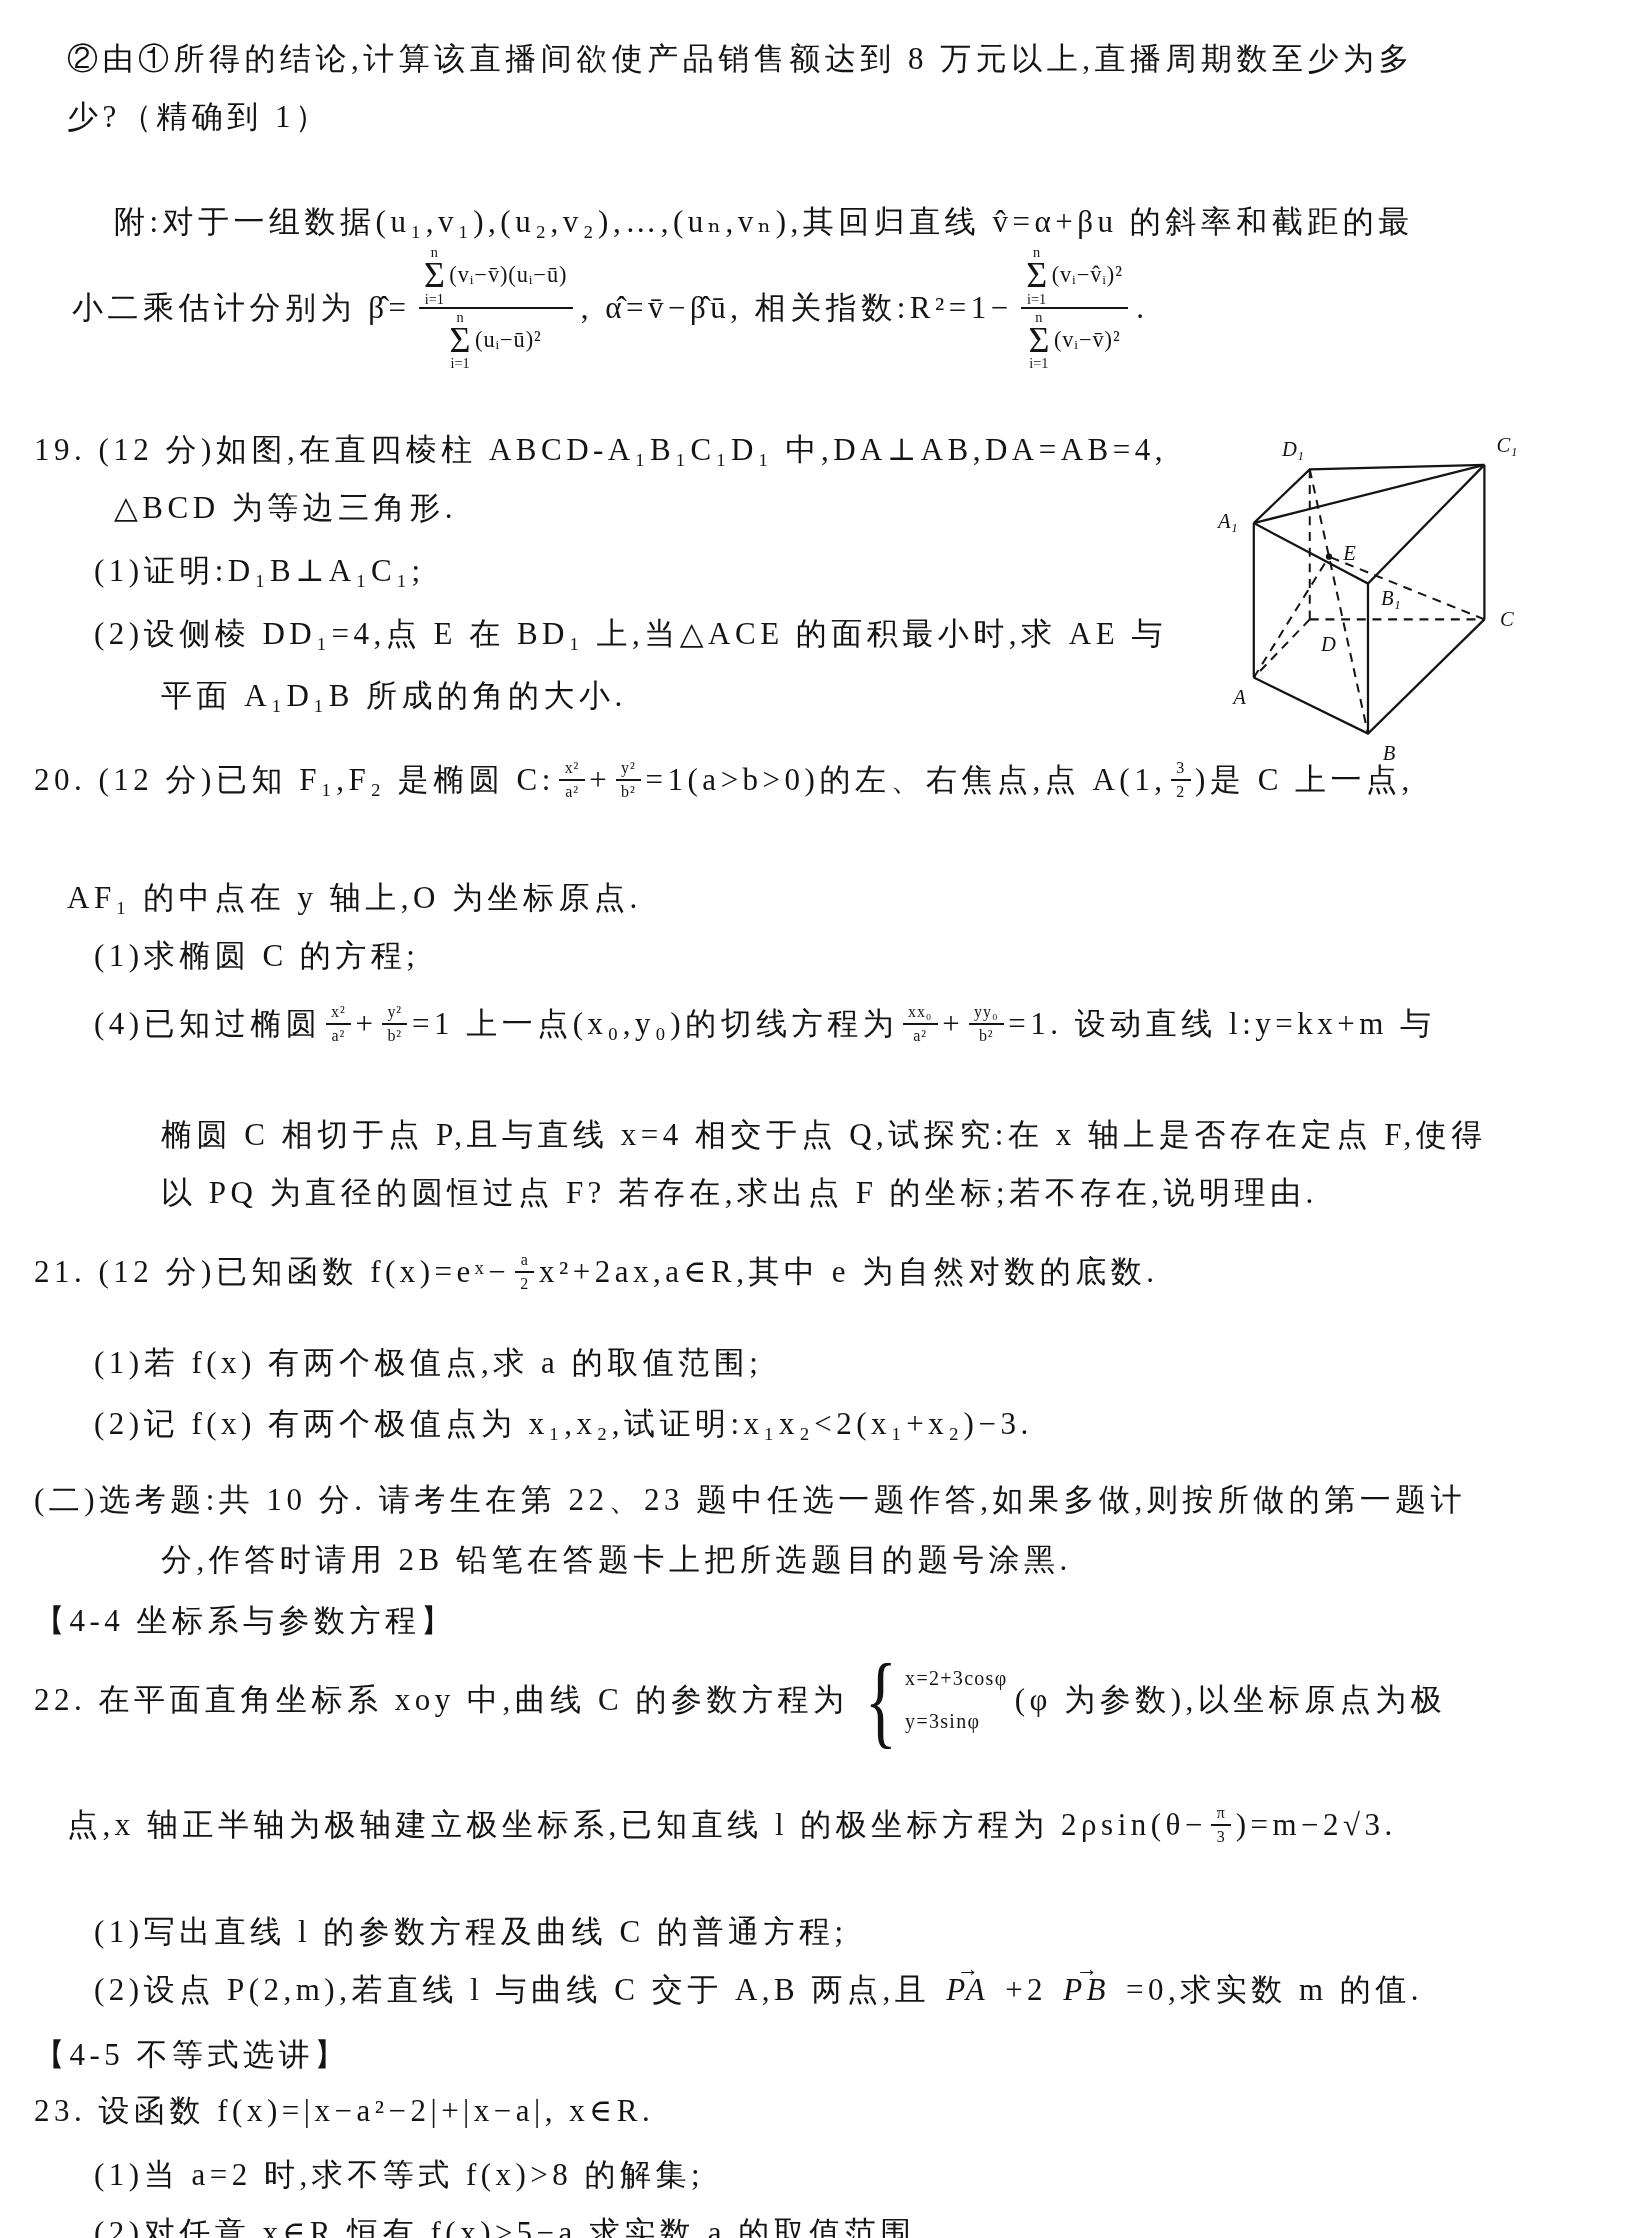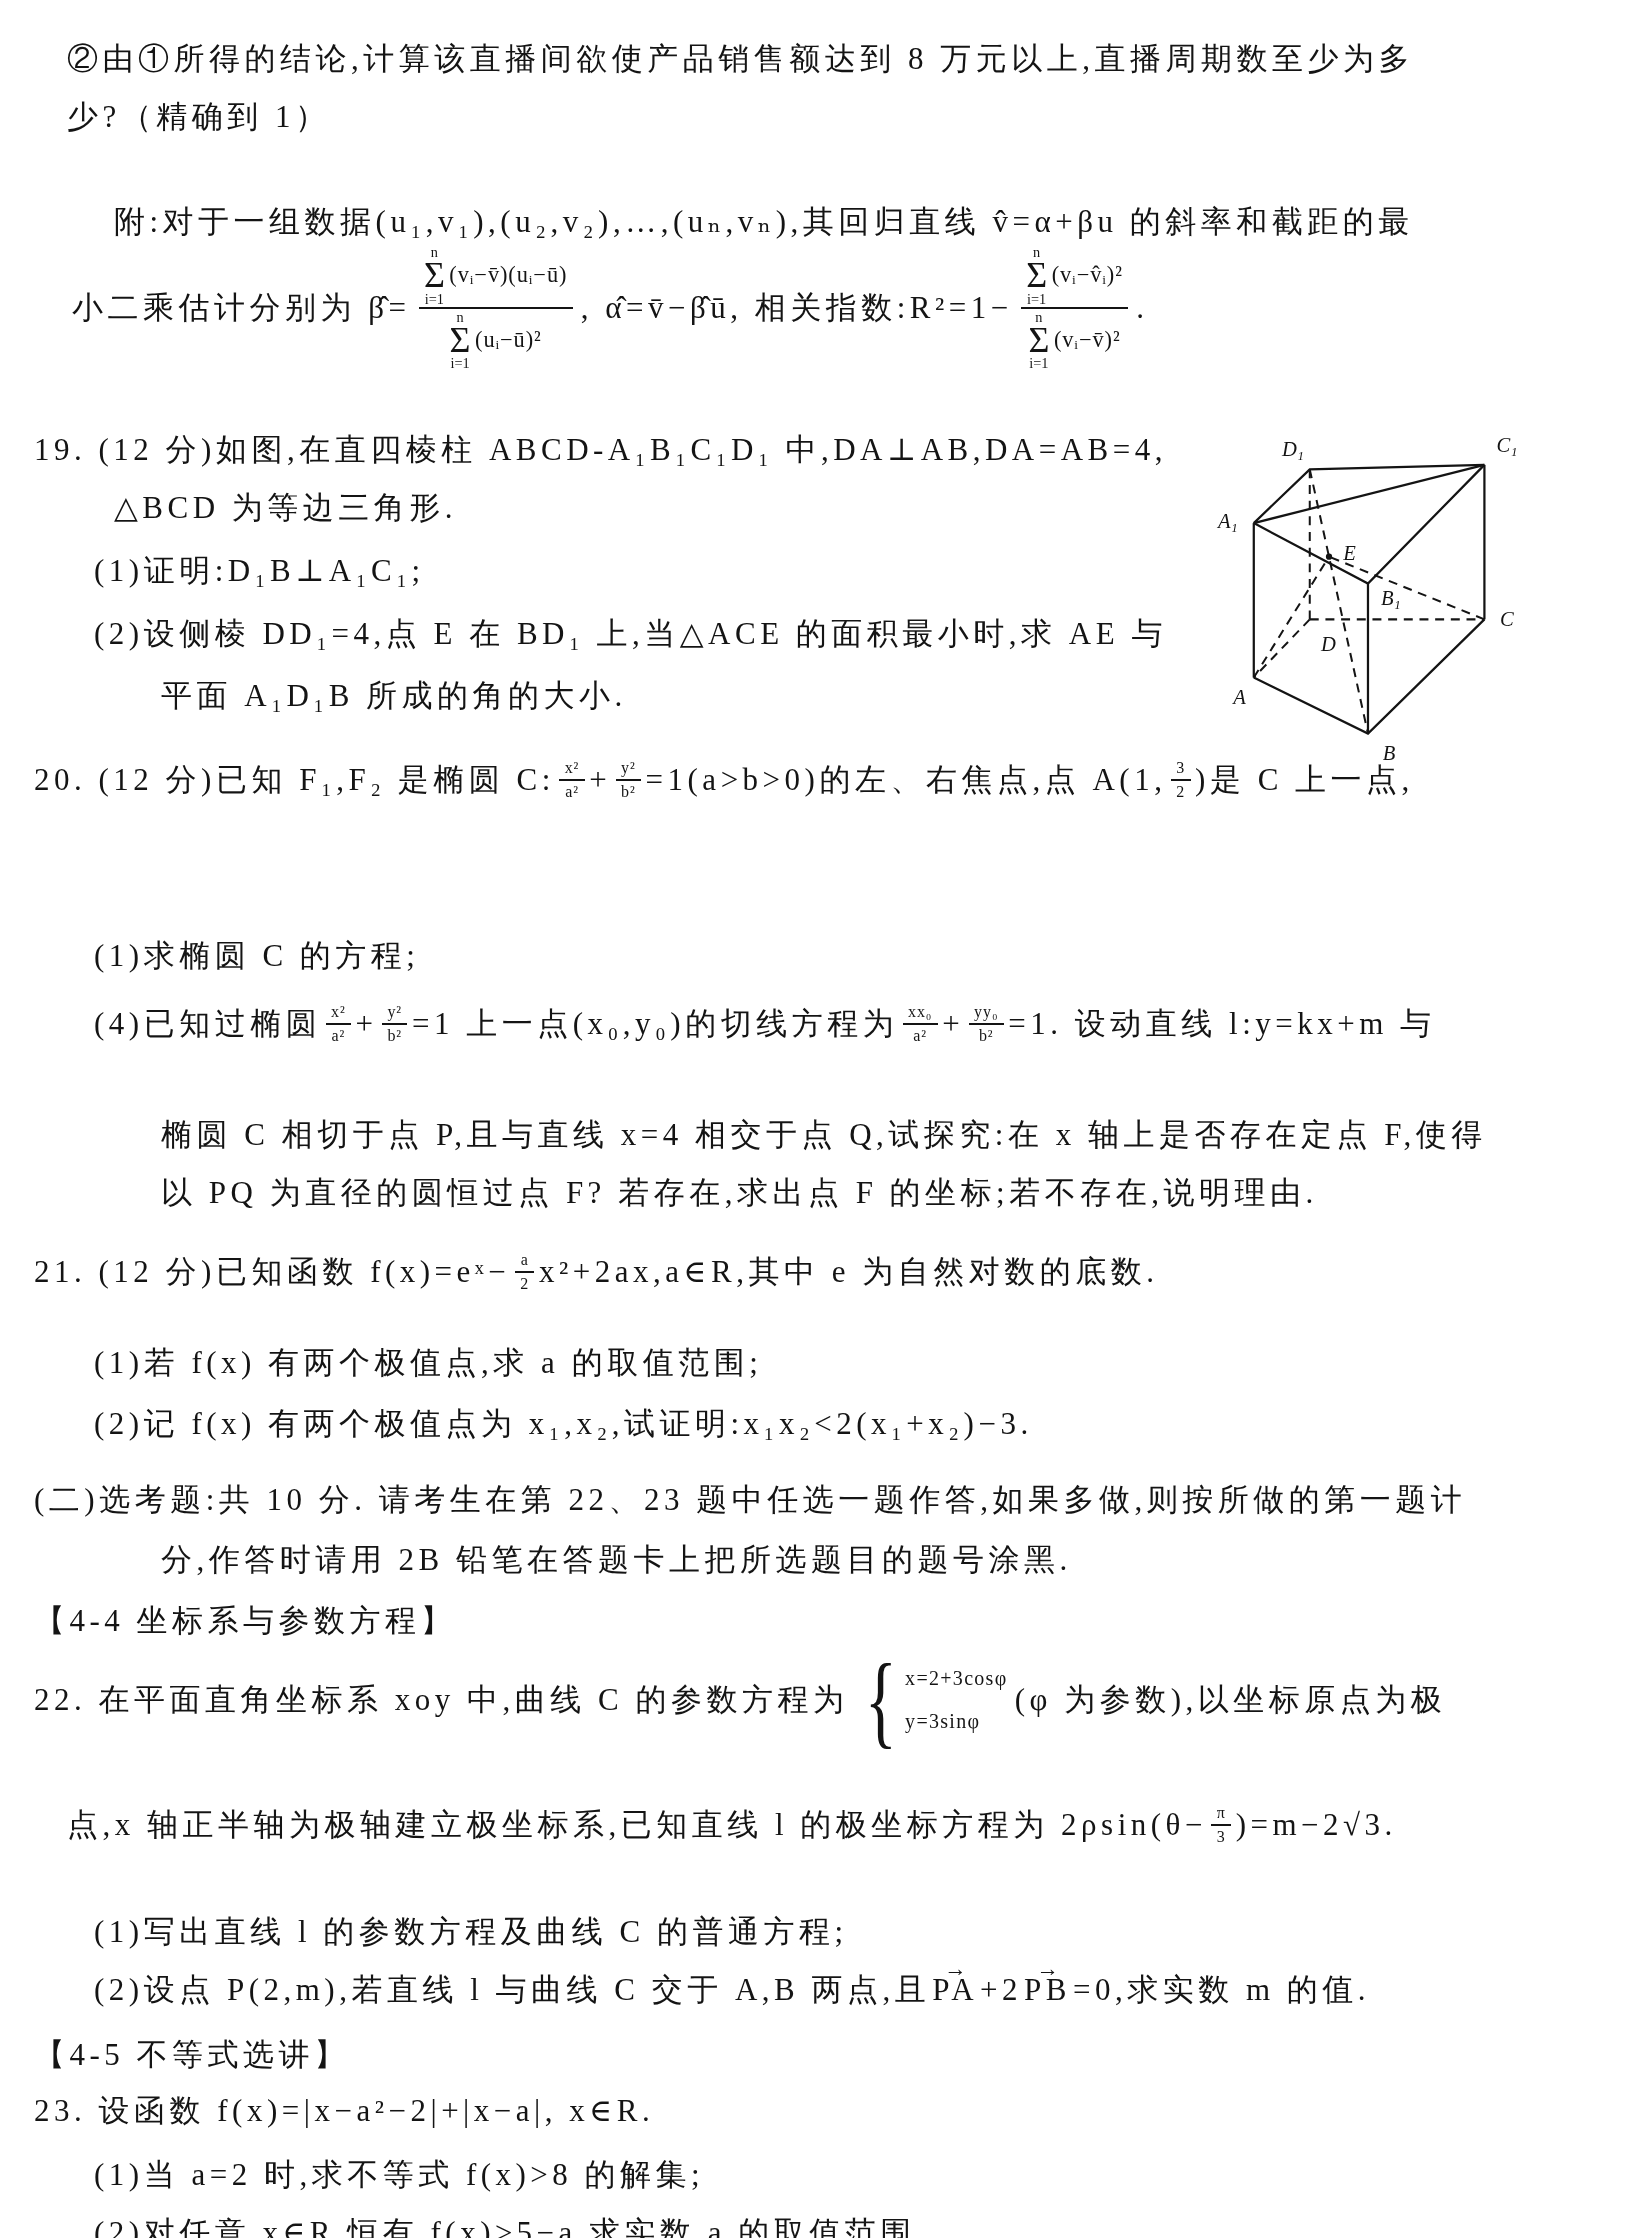--- a/index.html
+++ b/index.html
@@ -24,21 +24,21 @@
   .frac{
     display:inline-flex;flex-direction:column;align-items:center;
     vertical-align:middle;margin:0 4.5px;line-height:1.25;
     font-size:16px;letter-spacing:0.9px;
   }
   .frac .num{border-bottom:2.2px solid #141414;padding:0.9px 5.4px;display:inline-flex;align-items:center;justify-content:center;gap:4.5px;}
   .frac .den{padding:0.9px 5.4px;display:inline-flex;align-items:center;justify-content:center;gap:4.5px;}
   .bigfrac{font-size:22.4px;margin:0 8px;}
   .sum{display:inline-flex;flex-direction:column;align-items:center;line-height:1;font-size:14.3px;letter-spacing:0;}
   .sum .sym{font-size:36px;line-height:.9;}
-  .vec{position:relative;display:inline-block;margin:0 2px;}
+  .vec{position:relative;display:inline-block;margin:0 16px;font-style:italic;}
   .vec::before{content:"→";position:absolute;left:50%;top:-0.72em;transform:translateX(-50%);font-size:.72em;letter-spacing:0;}
   .system{display:inline-flex;align-items:center;margin:0 7.2px;}
   .brace{font-size:103px;font-weight:100;line-height:.8;transform:scaleX(.65);letter-spacing:0;}
   .syslines{display:inline-flex;flex-direction:column;gap:19.7px;font-size:20px;letter-spacing:1.3px;}
   .figure{position:absolute;left:1209px;top:410px;width:412px;height:365px;}
   .figure svg{width:100%;height:100%;}
   .figure text{font-size:46px;font-style:italic;font-family:"Liberation Serif",serif;fill:#141414;letter-spacing:0;}
 </style>
 </head>
 <body>
@@ -142,20 +142,21 @@
       <span class="num">y²</span>
       <span class="den">b²</span>
     </span>
     <span>=1(a&gt;b&gt;0)的左、右焦点,点 A(1,</span>
     <span class="frac">
       <span class="num">3</span>
       <span class="den">2</span>
     </span>
     <span>)是 C 上一点,</span>
   </div>
+  <div class="line" style="left:67px;top:880px;">AF₁ 的中点在 y 轴上,O 为坐标原点.</div>
   <div class="line" style="left:94px;top:938px;">(1)求椭圆 C 的方程;</div>
   <div class="line mathline" style="left:94px;top:1001px;">
     <span>(4)已知过椭圆</span>
     <span class="frac">
       <span class="num">x²</span>
       <span class="den">a²</span>
     </span>
     <span>+</span>
     <span class="frac">
       <span class="num">y²</span>

